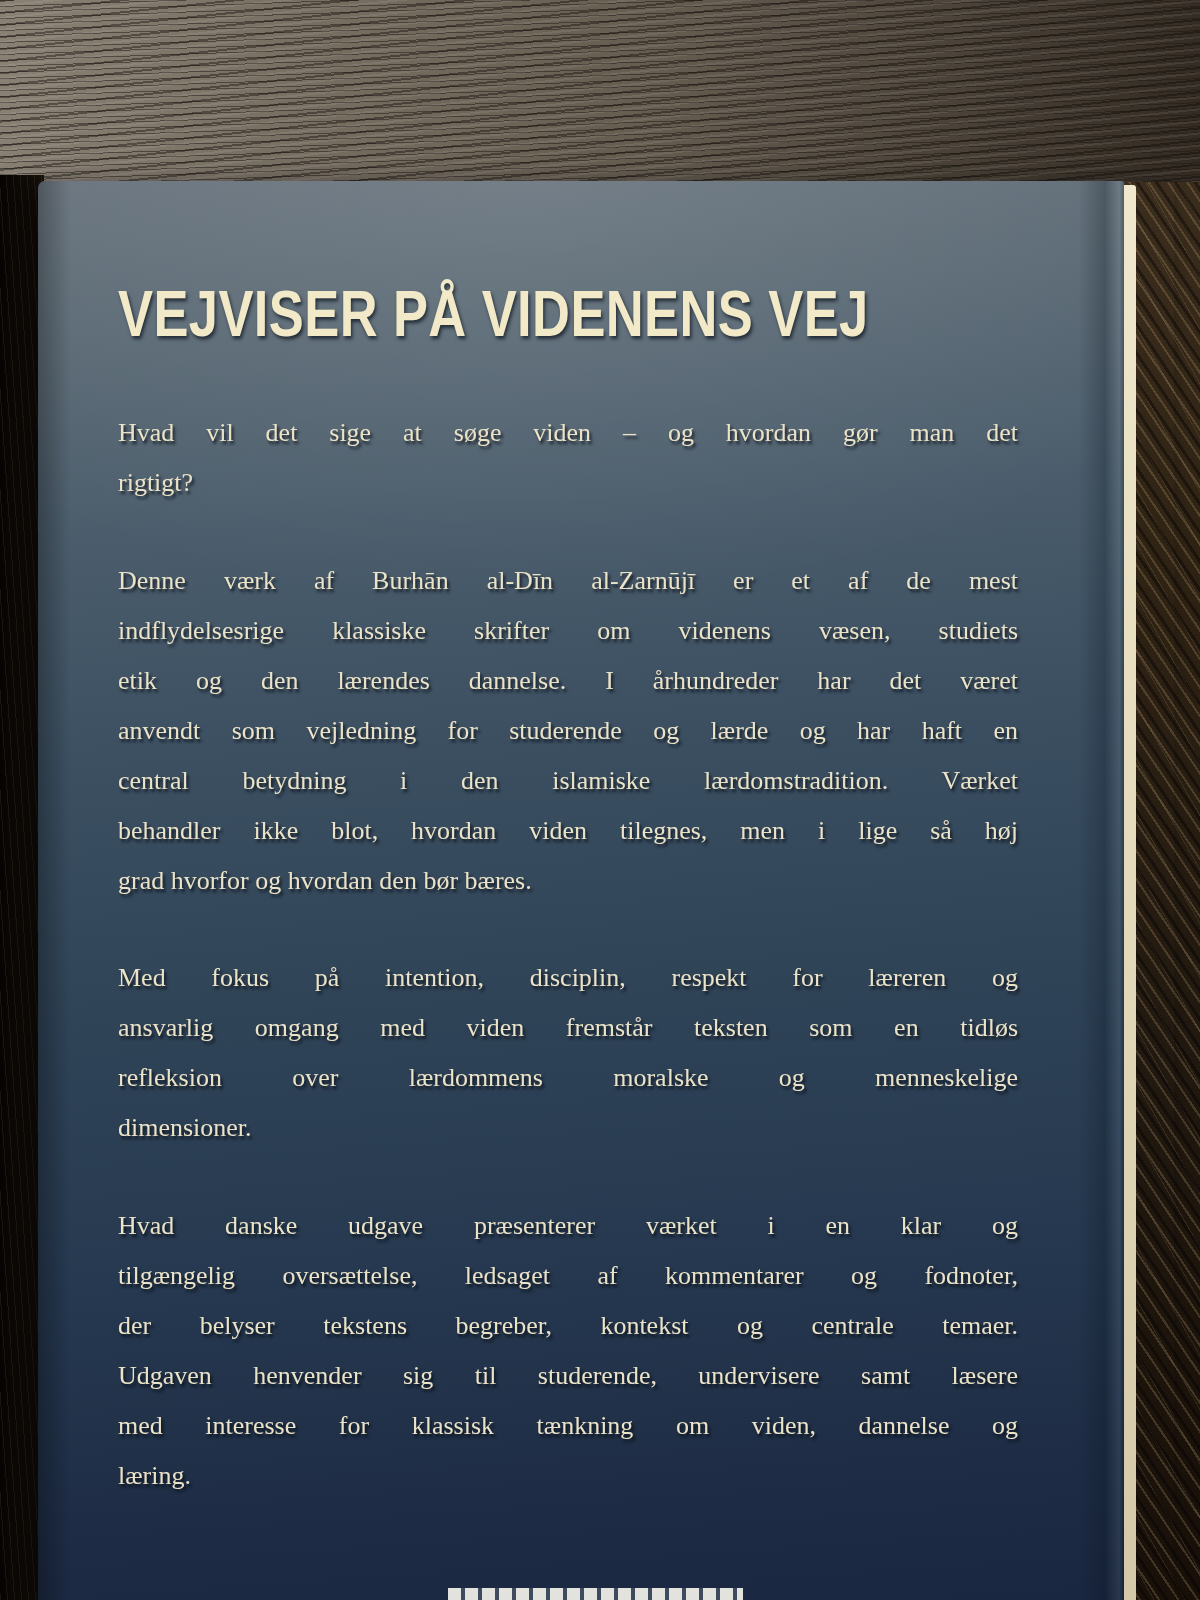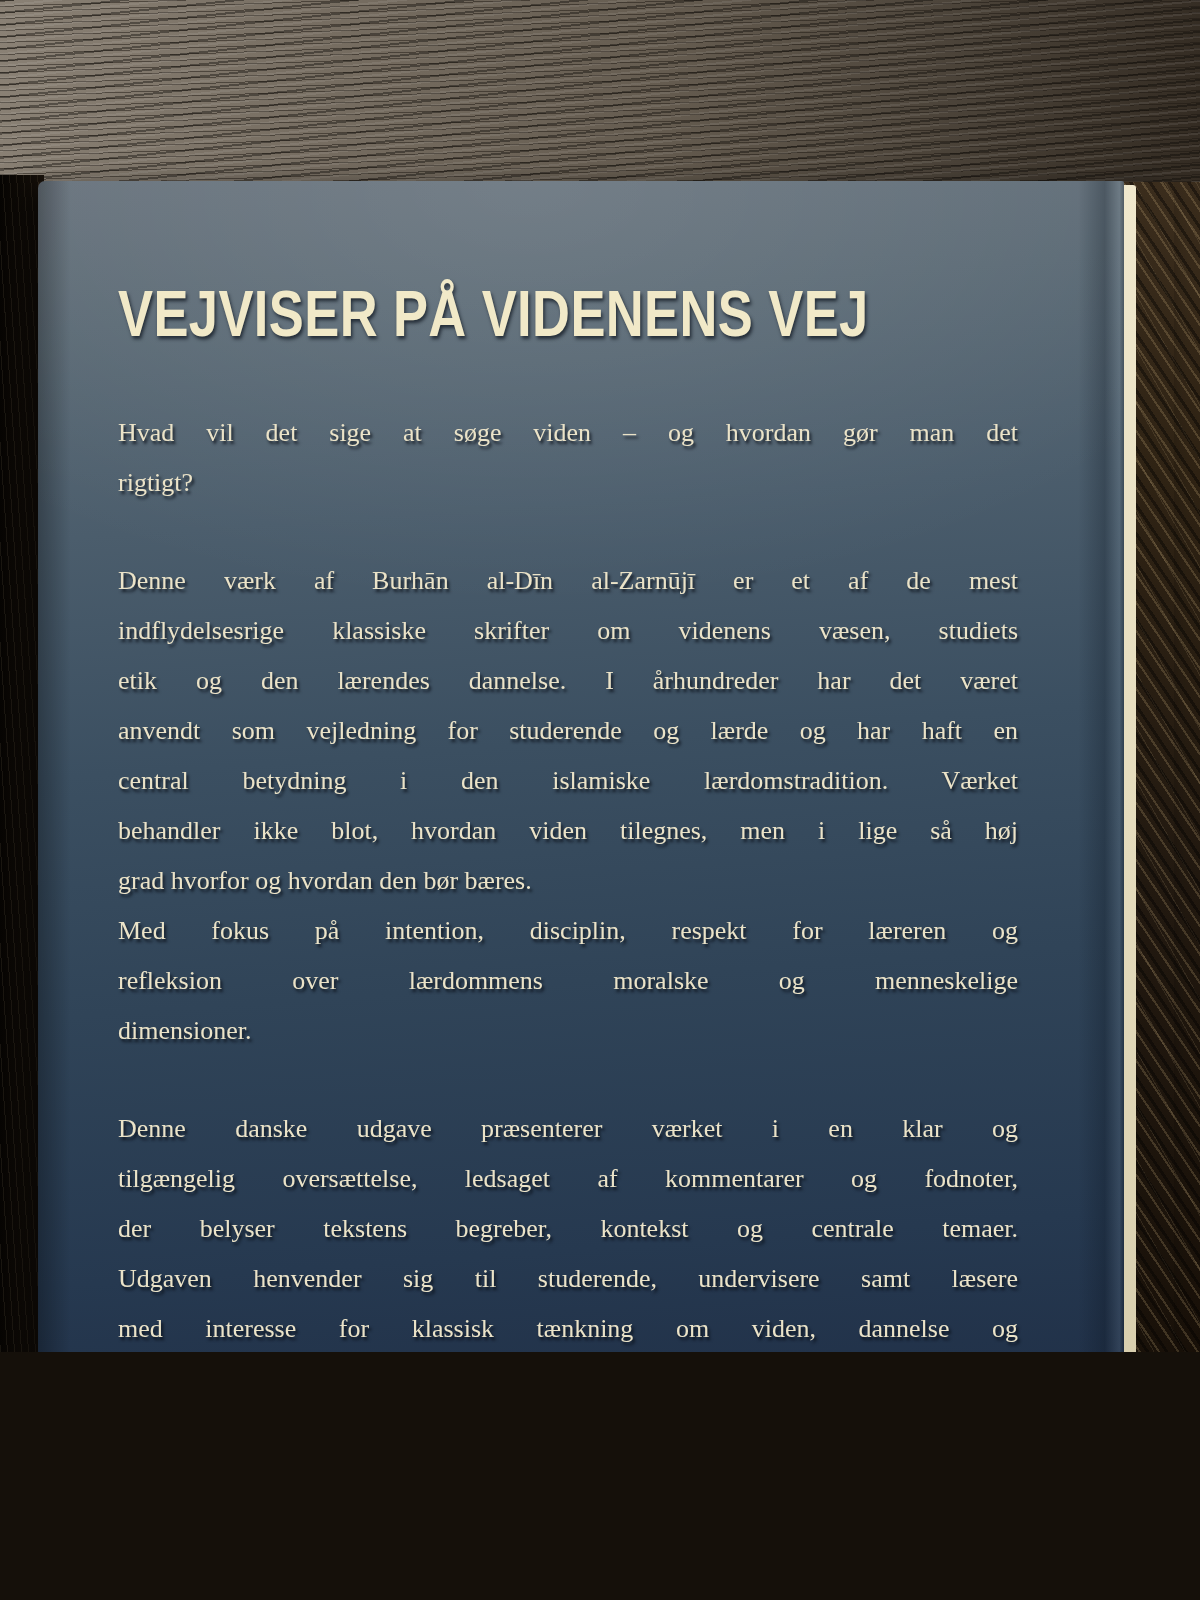--- a/index.html
+++ b/index.html
@@ -1,17 +1,17 @@
 <!DOCTYPE html>
 <html><head>
 <meta charset="utf-8">
 <style>
   html,body{margin:0;padding:0;background:#15100a;}
   .stage{
-    position:relative;width:1200px;height:1352px;overflow:hidden;
+    position:relative;width:1200px;height:1600px;overflow:hidden;
     font-family:"Liberation Serif", serif;
     background:
       repeating-linear-gradient(56deg, rgba(226,196,140,0.20) 0 2px, rgba(0,0,0,0) 2px 6px, rgba(0,0,0,0.40) 6px 9px, rgba(0,0,0,0) 9px 16px),
       repeating-linear-gradient(60deg, rgba(255,226,170,0.10) 0 1px, rgba(0,0,0,0) 1px 27px),
       linear-gradient(to bottom, #423322 0%, #2f2314 35%, #221910 65%, #191109 100%);
   }
   
   .wood-top{
     position:absolute;top:0;left:0;right:0;height:182px;
     background:
@@ -64,21 +64,21 @@
     text-shadow:2px 3px 4px rgba(5,10,20,0.65);
   }
   .para{
     font-size:26px;line-height:50px;color:#ebe3c8;
     text-shadow:2px 3px 3px rgba(6,10,18,0.78);
   }
   .para .line{text-align:justify;text-align-last:justify;}
   .para .line.last{text-align-last:left;}
   .p1{margin-top:61px;}
   .p2{margin-top:48px;}
-  .p3{}
+  .p3{margin-top:47px;}
   .p4{margin-top:48px;}
   
   .imprint{
     position:absolute;left:410px;bottom:0;width:295px;height:12px;opacity:.92;
     background:repeating-linear-gradient(90deg,#f4f3ec 0 13px, rgba(244,243,236,0.18) 13px 17px);
   }
 </style>
 </head>
 <body>
 
@@ -101,26 +101,27 @@
         <div class="line">indflydelsesrige klassiske skrifter om videnens væsen, studiets</div>
         <div class="line">etik og den lærendes dannelse. I århundreder har det været</div>
         <div class="line">anvendt som vejledning for studerende og lærde og har haft en</div>
         <div class="line">central betydning i den islamiske lærdomstradition. Værket</div>
         <div class="line">behandler ikke blot, hvordan viden tilegnes, men i lige så høj</div>
         <div class="line last">grad hvorfor og hvordan den bør bæres.</div>
       </div>
 
       <div class="para p3">
         <div class="line">Med fokus på intention, disciplin, respekt for læreren og</div>
+        <div class="line">ansvarlig omgang med viden fremstår teksten som en tidløs</div>
         <div class="line">refleksion over lærdommens moralske og menneskelige</div>
         <div class="line last">dimensioner.</div>
       </div>
 
       <div class="para p4">
-        <div class="line">Denne danske udgave præsenterer værket i en klar og</div>
+        <div class="line">Hvad danske udgave præsenterer værket i en klar og</div>
         <div class="line">tilgængelig oversættelse, ledsaget af kommentarer og fodnoter,</div>
         <div class="line">der belyser tekstens begreber, kontekst og centrale temaer.</div>
         <div class="line">Udgaven henvender sig til studerende, undervisere samt læsere</div>
         <div class="line">med interesse for klassisk tænkning om viden, dannelse og</div>
         <div class="line last">læring.</div>
       </div>
 
       <div class="crease"></div>
       <div class="imprint"></div>
     </div>

